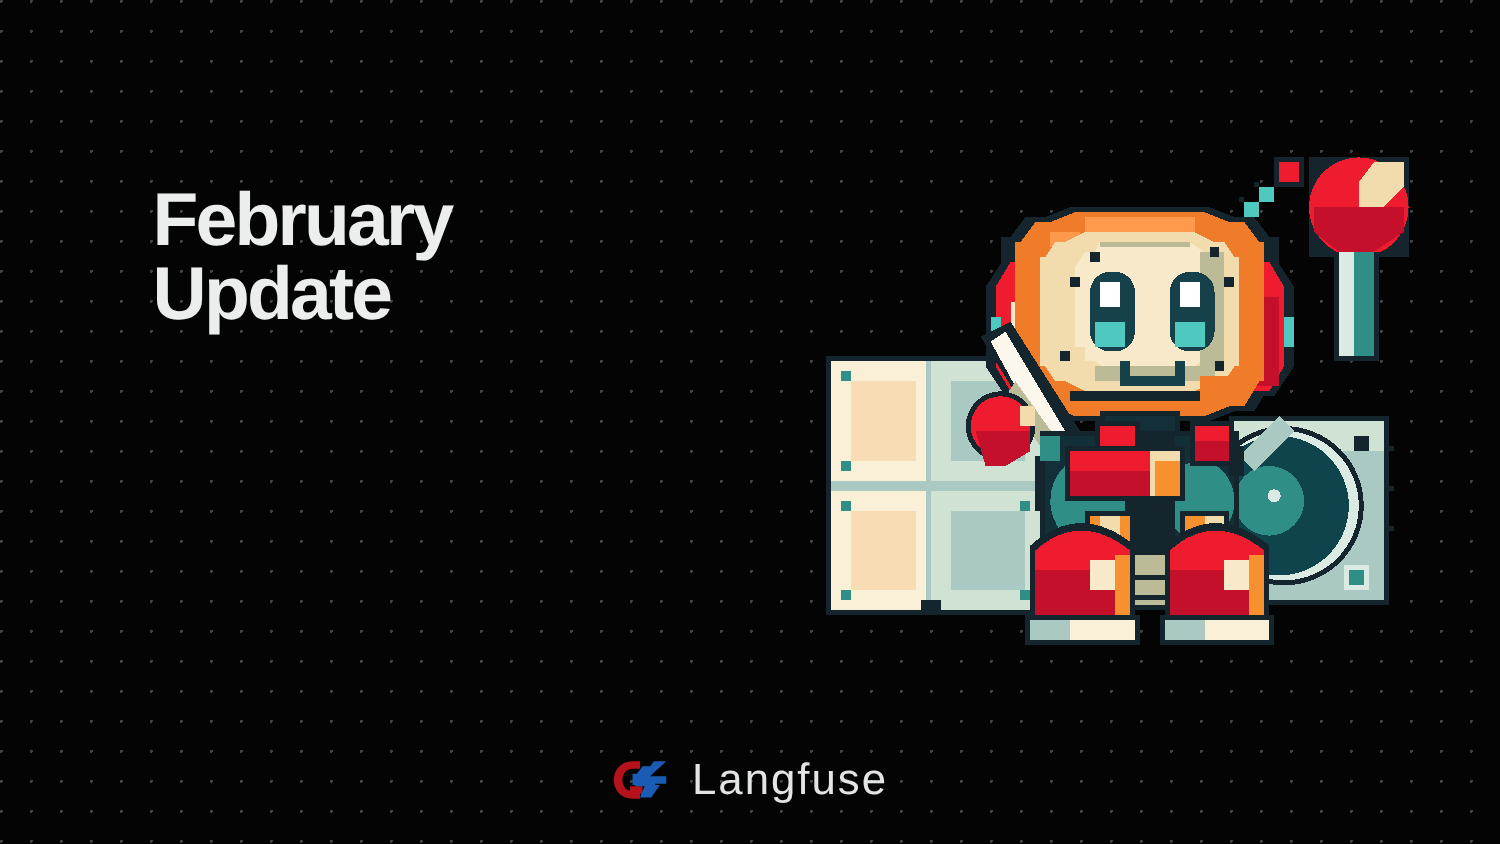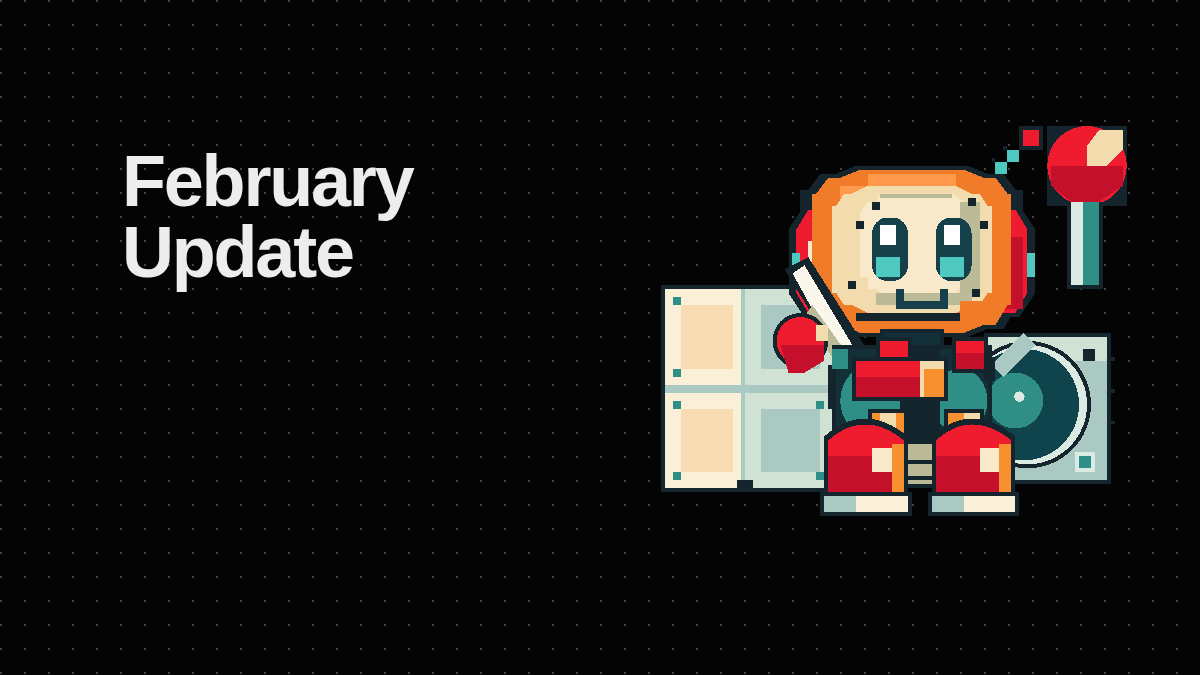--- a/index.html
+++ b/index.html
@@ -22,21 +22,21 @@
   }
 
   
   #text-block {
     position:absolute;
     left:122px; top:146px;
     width:560px;
   }
   #headline {
     color:#eceded;
-    font-size:72px;
+    font-size:60px;
     line-height:0.99;
     font-weight:bold;
     letter-spacing:-2.2px;
     white-space:pre-line;
   }
   #subhead {
     margin-top:38px;
     margin-left:-44px;
     color:#c9cbcb;
     font-size:42px;
@@ -300,14 +300,30 @@
         <path class="rdk" d="M72 85 h19 v11 h-19 z"></path>
         <path class="cl" d="M83 83 h5 v6 h-5 z"></path>
         <path class="og" d="M88 82 h3 v14 h-3 z"></path>
         <path class="o" d="M70 94 h23 v6 h-23 z"></path>
         <path class="ps" d="M71 95 h8 v4 h-8 z"></path>
         <path class="pc" d="M79 95 h13 v4 h-13 z"></path>
       </g>
     </svg>
   </div>
 
+  <div id="brand">
+    <span>
+      <svg id="brand-mark" viewBox="0 0 46 34" xmlns="http://www.w3.org/2000/svg">
+
+        <path fill="#b5121b" d="M16 2 C7 2 1 9 1 17 C1 25 7 32 16 32 L22 32 L22 26 L16 26 C11 26 8 22 8 17 C8 12 11 8 16 8 L22 8 L22 2 Z"></path>
+
+        <path fill="#b5121b" d="M14 22 L24 22 L24 28 L14 28 Z"></path>
+
+        <path fill="#1a5bb5" d="M33 2 L43 2 L30 14 L43 14 L43 20 L26 20 L26 12 Z"></path>
+        <path fill="#1a5bb5" d="M24 6 L34 6 L23 17 L34 17 L34 22 L18 22 L18 14 Z"></path>
+        <path fill="#1a5bb5" d="M26 21 L38 21 L31 31 L22 31 Z"></path>
+        <path fill="#1a5bb5" d="M16 12 L26 12 L26 21 L16 21 Z"></path>
+      </svg>
+    </span>
+    <span id="brand-name">Langfuse</span>
+  </div>
 
 </div>
 
 </body></html>

